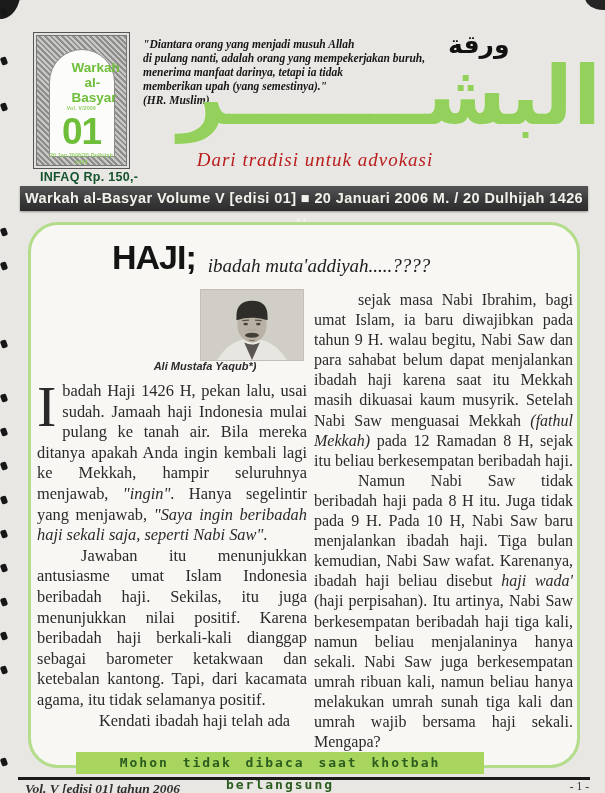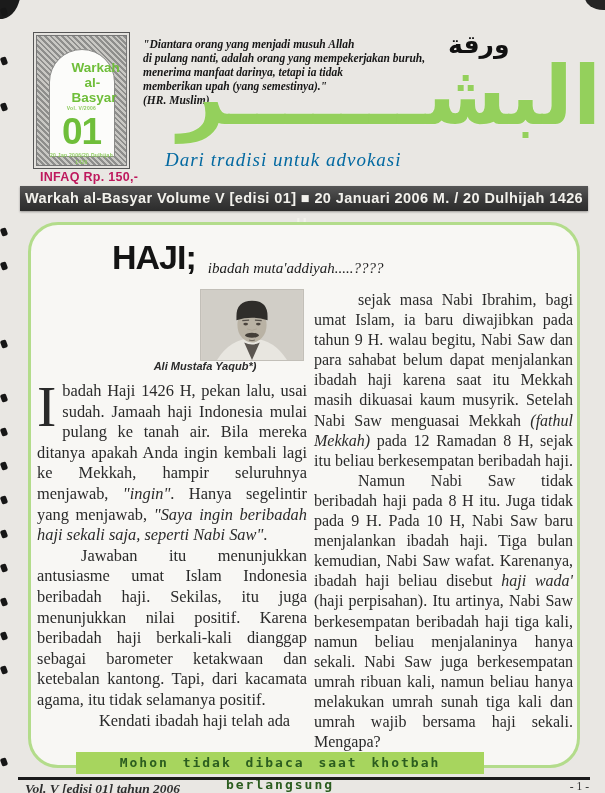--- a/index.html
+++ b/index.html
@@ -32,49 +32,49 @@
   }
   .logo-arch{
     width:66px;height:108px;margin-bottom:11px;background:#fcfcfa;
     border:1px solid #8a8a88;border-radius:33px 33px 0 0;
     text-align:center;padding-top:10px;
     font-family:"Liberation Sans",sans-serif;
   }
   .logo-title{font-size:13.5px;line-height:15px;font-weight:bold;color:var(--logo-green);margin-left:22px;}
   .logo-tiny{font-size:5px;line-height:7px;color:#8ecb5e;font-weight:bold;letter-spacing:.3px;}
   .logo-number{font-size:37px;line-height:40px;font-weight:bold;color:var(--logo-green);letter-spacing:-1px;}
-  .infaq{position:absolute;left:40px;top:170px;font-family:"Liberation Sans",sans-serif;font-size:12.5px;font-weight:bold;color:#be185d;letter-spacing:.3px;}
+  .infaq{position:absolute;left:40px;top:170px;font-family:"Liberation Sans",sans-serif;font-size:12.5px;font-weight:bold;color:#14532d;letter-spacing:.3px;}
   
   .quote{position:absolute;left:143px;top:37px;width:300px;font-style:italic;font-weight:bold;font-size:11.5px;line-height:14px;color:#161616;}
   
   .arabic-small{position:absolute;left:448px;top:30px;width:60px;text-align:center;font-family:"DejaVu Sans",sans-serif;font-size:25px;line-height:30px;color:#111;font-weight:bold;}
   .arabic-large{
     position:absolute;right:4px;top:44px;width:445px;text-align:right;
     font-family:"DejaVu Sans",sans-serif;font-size:82px;line-height:104px;
     color:var(--accent-green);font-weight:bold;
     text-shadow:0 0 1px #fff;
     white-space:nowrap;overflow:hidden;
   }
-  .tagline{position:absolute;left:165px;top:149px;width:300px;font-style:italic;font-size:19px;letter-spacing:1px;color:#0369a1;}
+  .tagline{position:absolute;left:165px;top:149px;width:300px;text-align:center;font-style:italic;font-size:19px;letter-spacing:1px;color:#b91c1c;}
   
   .volume-bar{
     position:absolute;left:20px;top:186px;width:568px;height:25px;
     background:linear-gradient(180deg,#565656,var(--volume-bar-bg) 55%,#2c2c2c);
     color:#f2f1ec;font-family:"Liberation Sans",sans-serif;font-weight:bold;
     font-size:14.5px;line-height:25px;text-align:center;letter-spacing:.4px;
     box-shadow:0 1px 2px rgba(0,0,0,.35);
   }
   
   .article-box{
     position:absolute;left:28px;top:222px;width:552px;height:546px;
     border:3px solid var(--green-border);border-radius:30px;background:#f8f7f4;
   }
   .title-row{position:absolute;left:112px;top:238px;width:430px;display:flex;align-items:flex-end;gap:12px;}
   .title-main{font-family:"Liberation Sans",sans-serif;font-weight:bold;font-size:34px;color:#141414;letter-spacing:-1px;}
-  .title-sub{font-style:italic;font-size:15px;color:#1c1c1c;}
+  .title-sub{font-style:italic;font-size:19px;color:#1c1c1c;}
   
   .photo{position:absolute;left:200px;top:289px;width:104px;height:72px;border:1px solid #c2bfb8;background:#d6d3cc;}
   .photo svg{display:block;width:100%;height:100%;}
   .photo-caption{position:absolute;left:120px;top:360px;width:170px;text-align:center;font-family:"Liberation Sans",sans-serif;font-style:italic;font-weight:bold;font-size:11px;color:#2b2b2b;}
   
   .col{position:absolute;text-align:justify;color:#2a2a2a;}
   .col-left{left:37px;top:381px;width:270px;font-size:16.4px;line-height:20.6px;}
   .col-right{left:314px;top:290px;width:259px;font-size:16px;line-height:20.1px;}
   .dropcap{float:left;font-size:58px;line-height:44px;padding:4px 6px 0 0;color:#2a2a2a;font-weight:normal;}
   .indent{text-indent:44px;}

